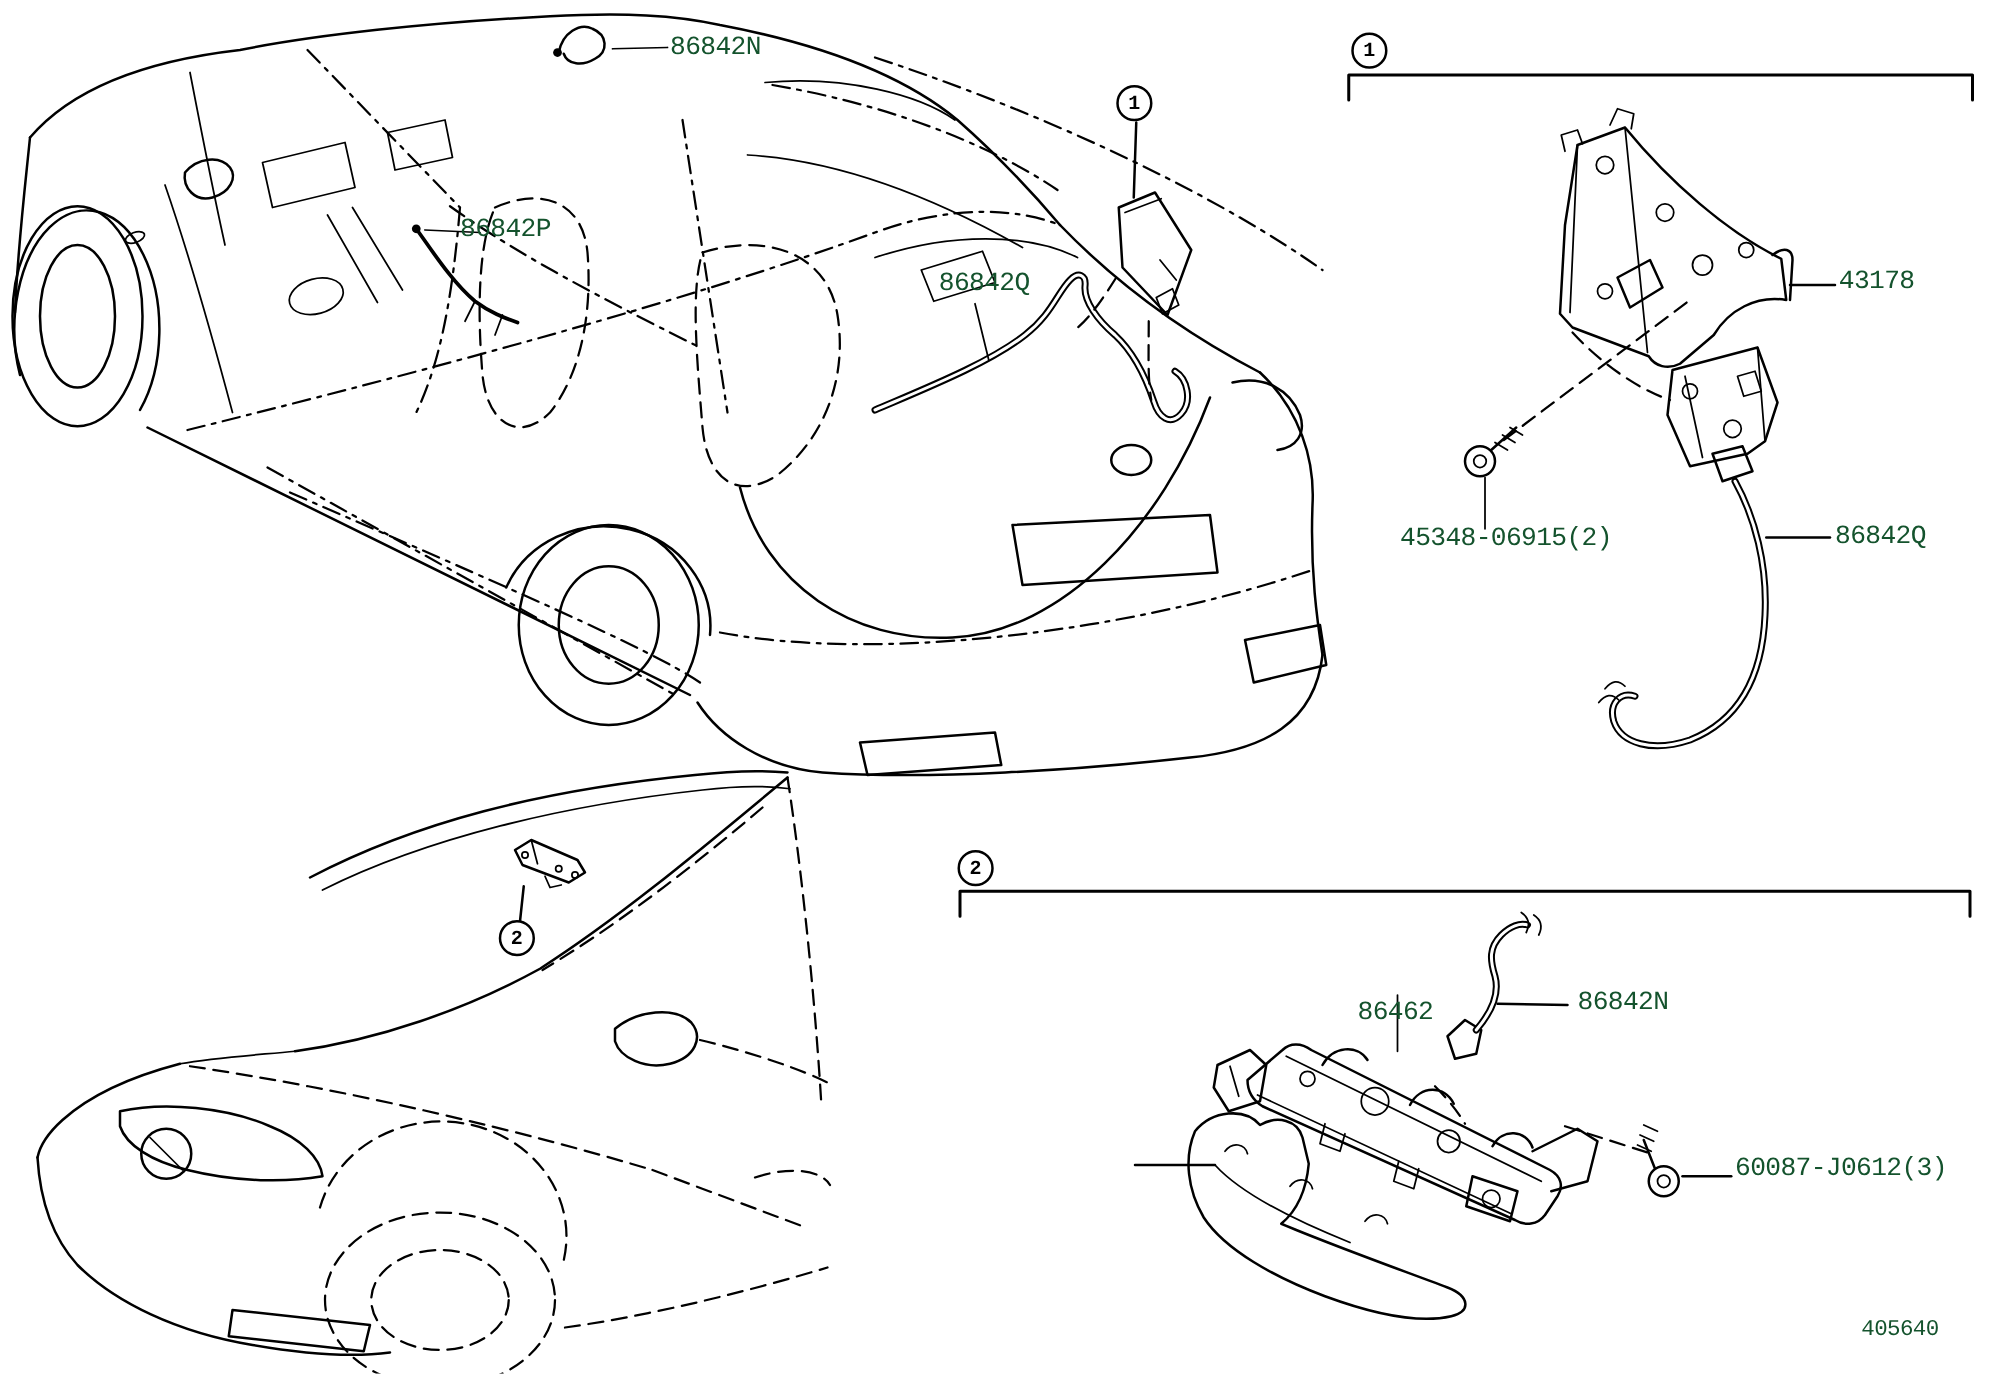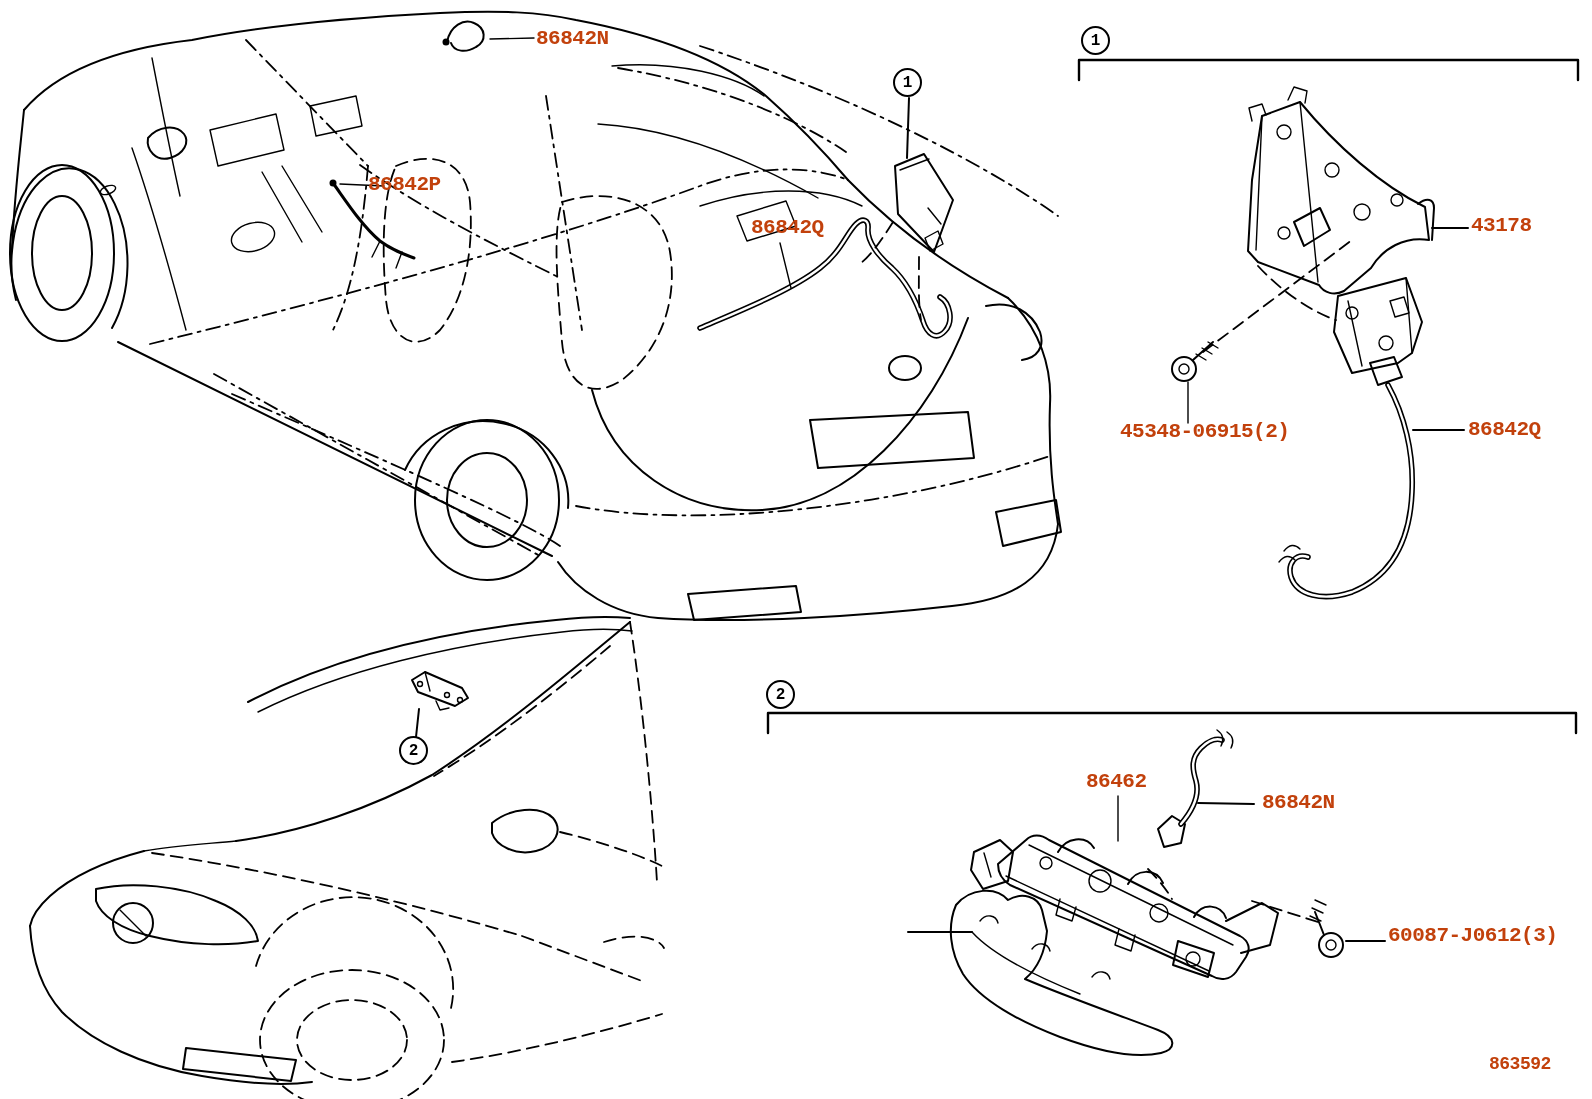--- a/index.html
+++ b/index.html
@@ -7,22 +7,22 @@
          font-family:"Liberation Mono","DejaVu Sans Mono",monospace;}
   #art{position:absolute;left:0;top:0;}
   #art path,#art ellipse,#art circle,#art polyline{fill:none;stroke:#000;stroke-width:2;
         stroke-linecap:round;stroke-linejoin:round;}
   #art .thin{stroke-width:1.4;}
   #art .dash{stroke-width:1.8;stroke-dasharray:12 7;}
   #art .dashdot{stroke-width:1.8;stroke-dasharray:14 6 3 6;}
   #art .dbl{stroke-width:5.6;}
   #art .dblin{stroke:#fff;stroke-width:2.4;}
   #art .dot{fill:#000;stroke:none;}
-  .plabel{position:absolute;font-weight:bold;font-size:21px;letter-spacing:-0.5px;
-          color:#c2410c;white-space:pre;line-height:23px;text-align:center;}
+  .plabel{position:absolute;font-weight:normal;font-size:21px;letter-spacing:-0.5px;
+          color:#14532d;white-space:pre;line-height:23px;text-align:center;}
   .plabel.small{font-size:18px;}
   .note{position:absolute;font-weight:bold;font-size:18px;color:#000;line-height:25px;white-space:pre;}
   .callout{position:absolute;width:25px;height:25px;border:2.5px solid #000;border-radius:50%;
            display:flex;align-items:center;justify-content:center;
            font-weight:bold;font-size:16px;color:#000;background:#fff;}
 </style>
 </head>
 <body>
 
 <div id="stage">
@@ -245,20 +245,20 @@
 
 <div class="callout" style="left:893px;top:68px">1</div>
 <div class="callout" style="left:399px;top:736px">2</div>
 
 <div class="callout" style="left:1081px;top:26px">1</div>
 <div class="plabel" style="left:1471px;top:214px">43178</div>
 <div class="plabel" style="left:1120px;top:420px">45348-06915(2)</div>
 <div class="plabel" style="left:1468px;top:418px">86842Q</div>
 
 <div class="callout" style="left:766px;top:680px">2</div>
-<div class="plabel" style="left:1086px;top:770px">86462</div>
+<div class="plabel" style="left:1086px;top:799px">86462</div>
 <div class="plabel" style="left:1262px;top:791px">86842N</div>
 <div class="plabel" style="left:1388px;top:924px">60087-J0612(3)</div>
 
 
-<div class="plabel small" style="left:1489px;top:1053px">863592</div>
+<div class="plabel small" style="left:1489px;top:1053px">405640</div>
 
 </div>
 
 </body></html>

